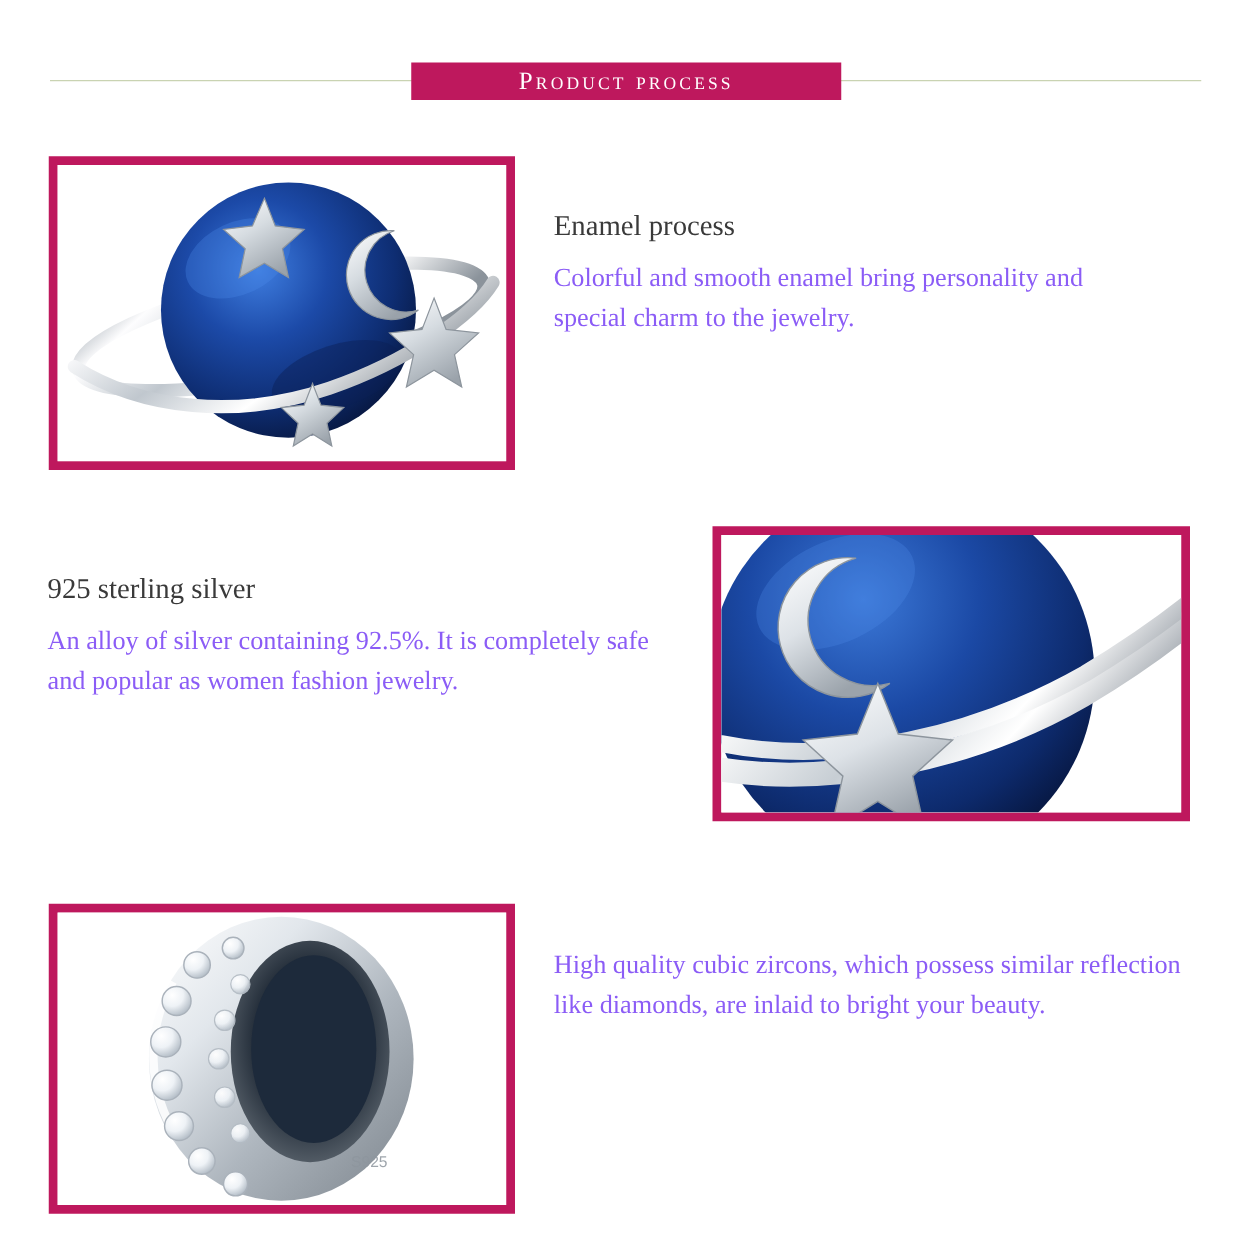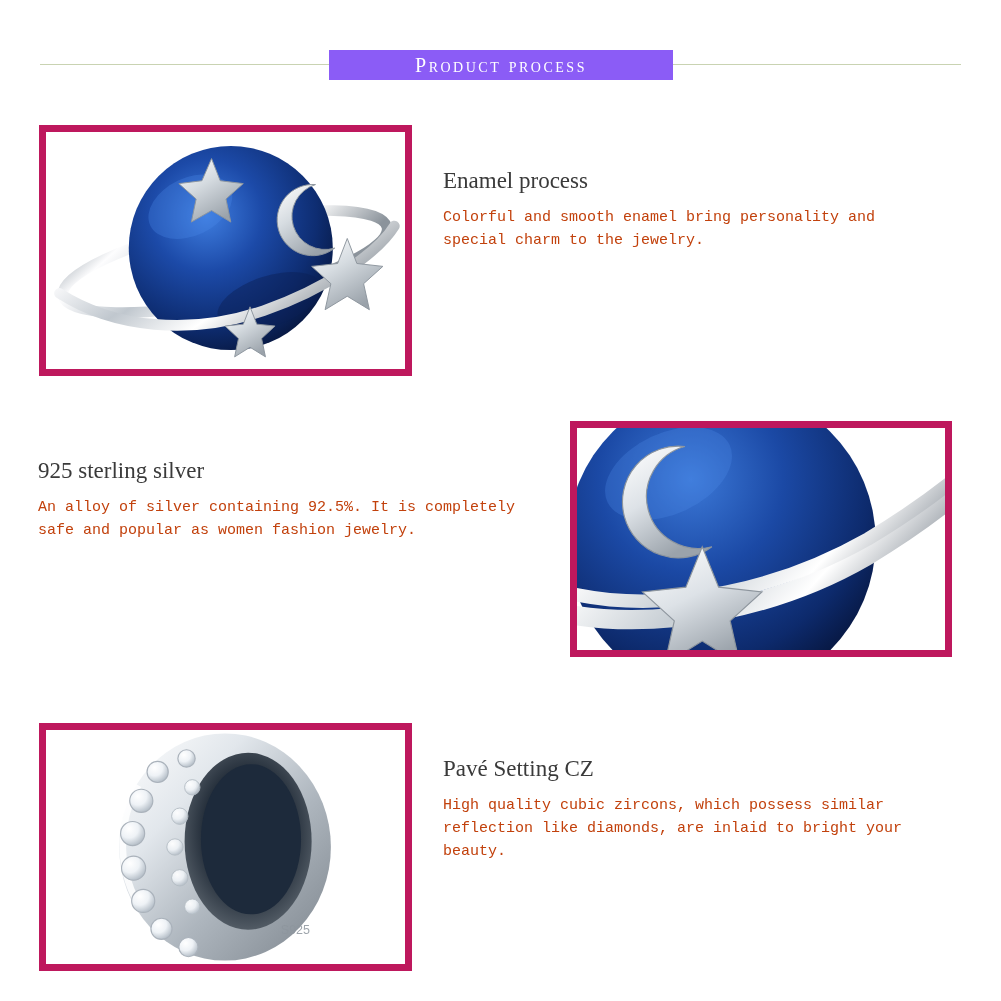--- a/index.html
+++ b/index.html
@@ -31,21 +31,21 @@
     width: 921px;
     height: 1px;
     background: #c9d3b2;
   }
   .header-title {
     position: absolute;
     top: 0;
     left: 329px;
     width: 344px;
     height: 30px;
-    background: #8b5cf6;
+    background: #be185d;
     color: #ffffff;
     font-family: "Liberation Serif", serif;
     font-size: 20px;
     font-variant: small-caps;
     letter-spacing: 2.5px;
     text-align: center;
     line-height: 30px;
     box-sizing: border-box;
   }
 
@@ -62,24 +62,24 @@
   }
   .block-title {
     font-family: "Liberation Serif", serif;
     font-size: 23px;
     color: #3a3a3a;
     margin: 0 0 14px 0;
     font-weight: normal;
     line-height: 1.1;
   }
   .block-body {
-    font-family: Liberation Mono, monospace;
-    font-size: 15px;
+    font-family: Liberation Serif, serif;
+    font-size: 21px;
     line-height: 1.52;
-    color: #c2410c;
+    color: #8b5cf6;
     margin: 0;
   }
 
   
   #frame-1 { left: 39px; top: 125px; width: 373px; height: 251px; }
   #text-1  { left: 443px; top: 168px; width: 470px; }
 
   
   #frame-2 { left: 570px; top: 421px; width: 382px; height: 236px; }
   #text-2  { left: 38px; top: 458px; width: 500px; }
@@ -232,15 +232,14 @@
       <circle cx="134" cy="124" r="8.5" fill="url(#g3cz)" stroke="#b4bcc4" stroke-width="1"></circle>
       <circle cx="139" cy="156" r="8.5" fill="url(#g3cz)" stroke="#b4bcc4" stroke-width="1"></circle>
       <circle cx="152" cy="186" r="8" fill="url(#g3cz)" stroke="#b4bcc4" stroke-width="1"></circle>
     </g>
 
     <text x="244" y="214" font-family="Liberation Sans, sans-serif" font-size="13" fill="#8e969e" opacity="0.85">S925</text>
   </svg>
 </div>
 
 <div class="text-block" id="text-3">
-  <h2 class="block-title">Pavé Setting CZ</h2>
   <p class="block-body">High quality cubic zircons, which possess similar reflection like diamonds, are inlaid to bright your beauty.</p>
 </div>
 
 </body></html>

